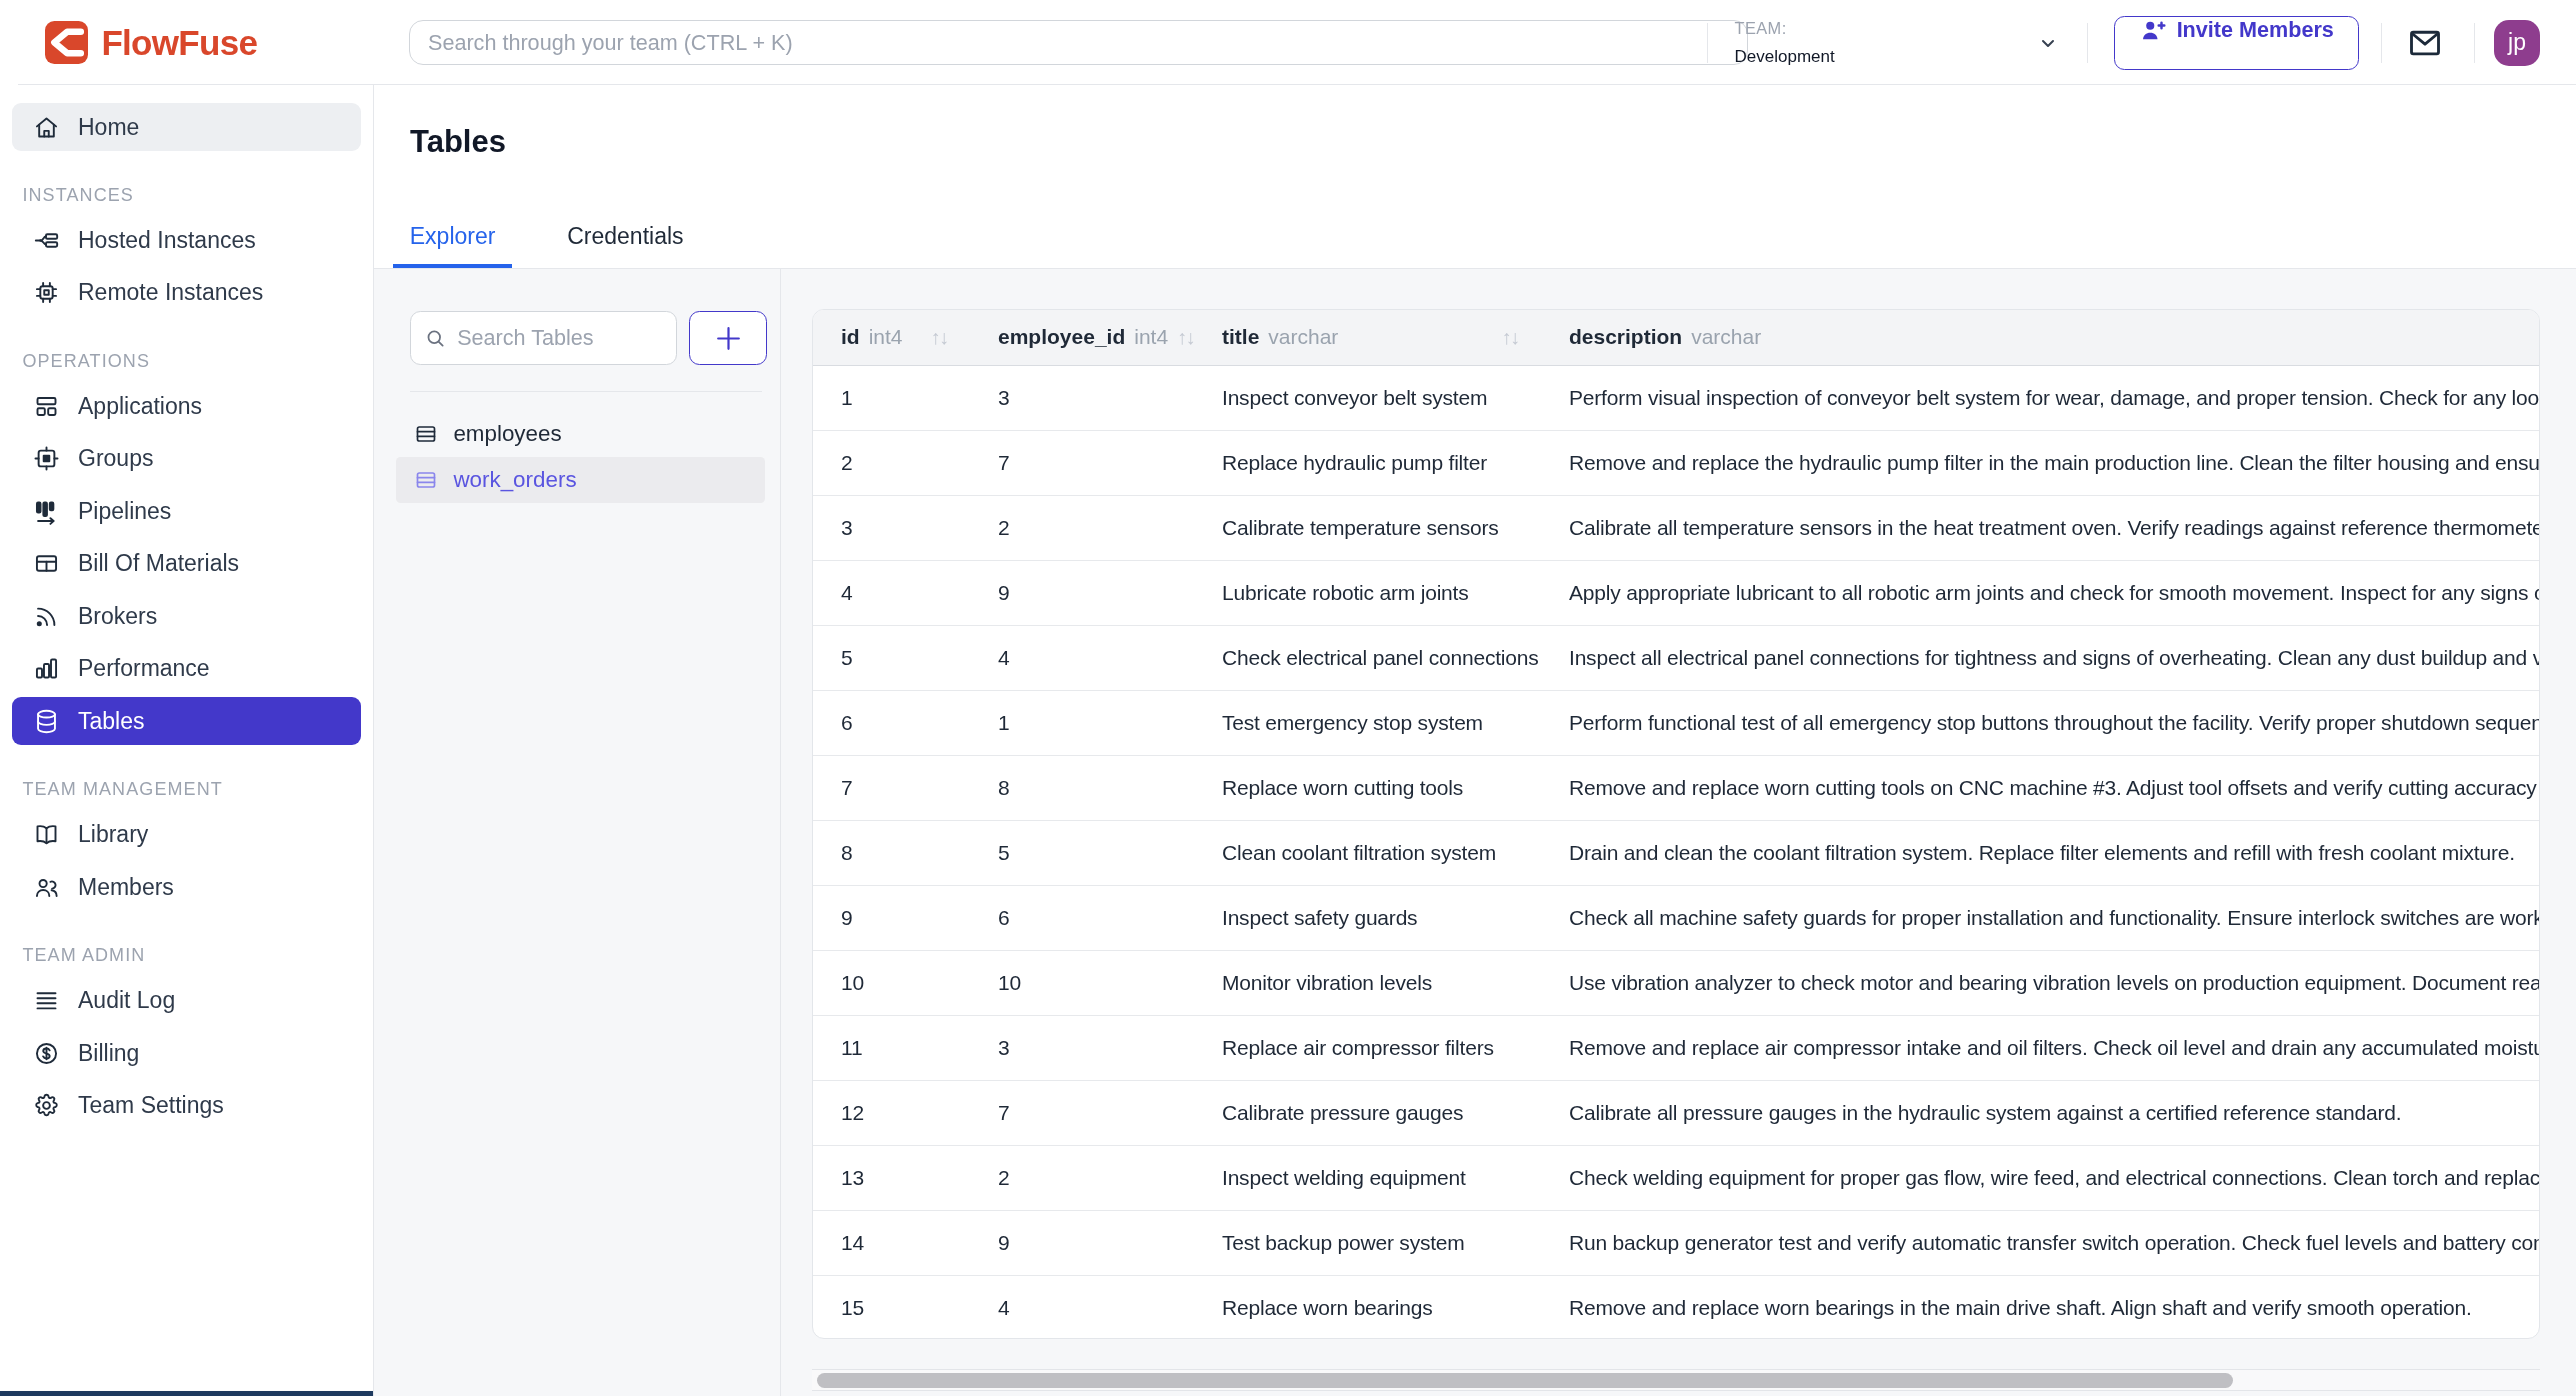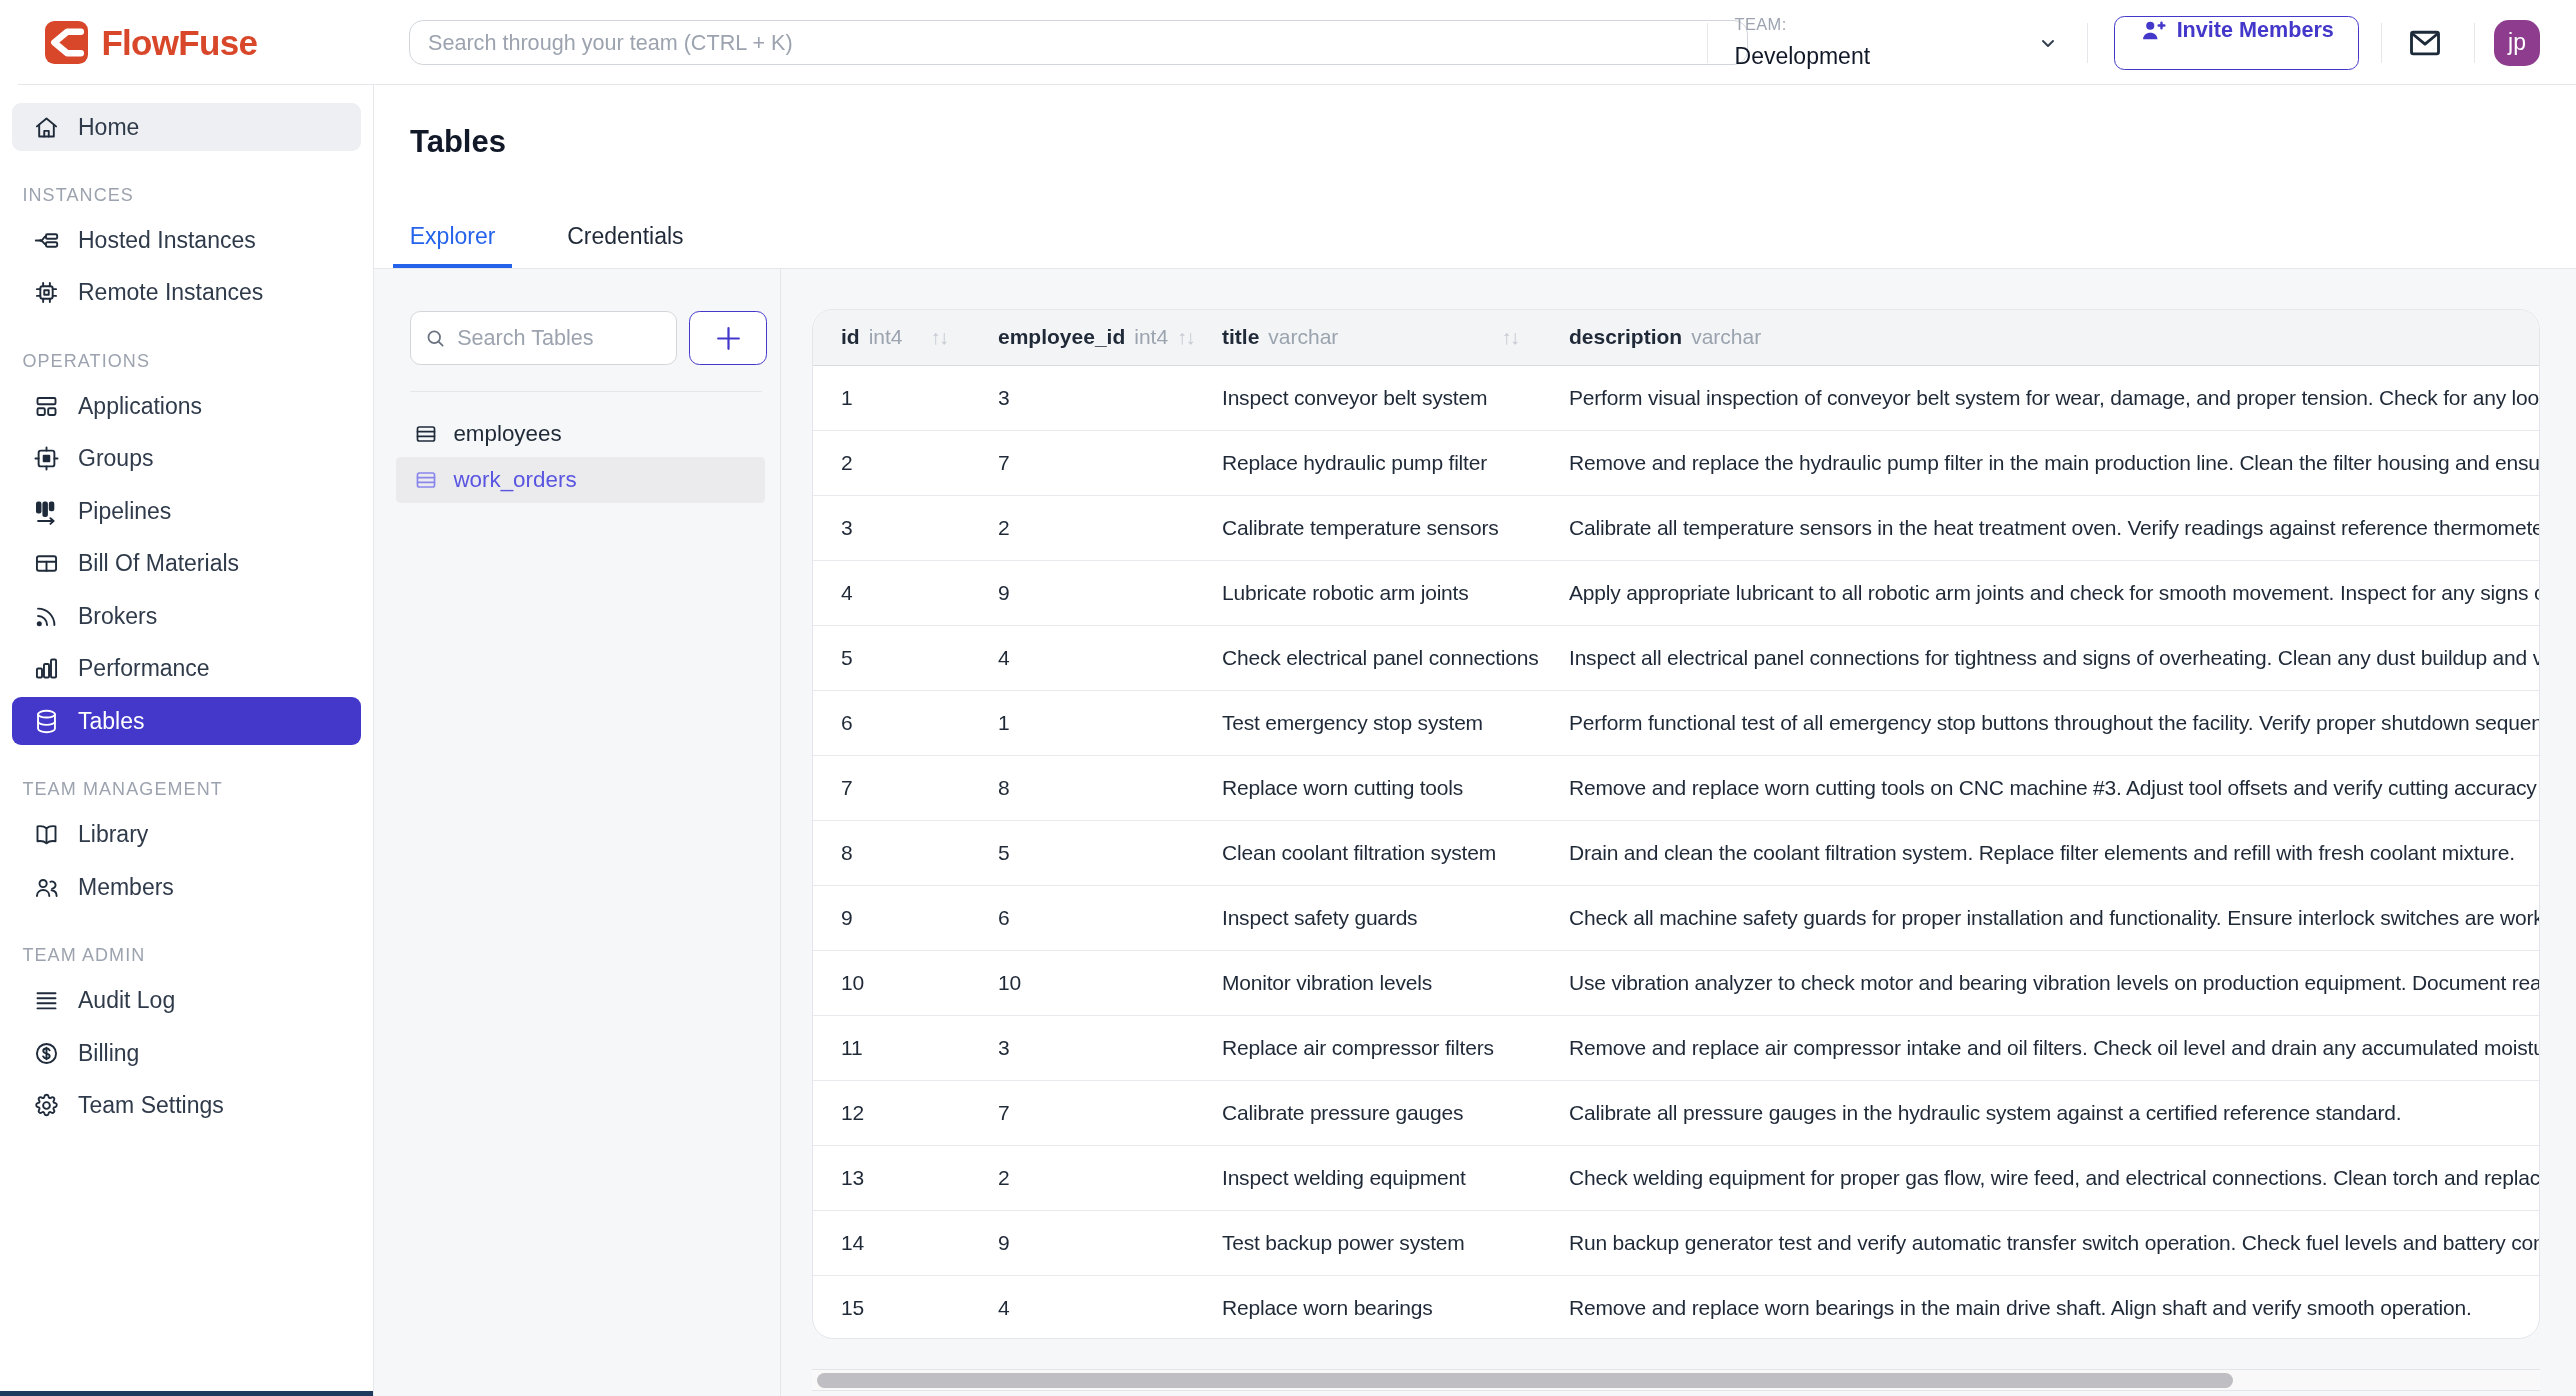--- a/index.html
+++ b/index.html
@@ -13,21 +13,21 @@
   
   .topbar{position:absolute;left:18px;top:0;right:0;height:85px;background:#fff;border-bottom:0.7px solid #e5e7eb;z-index:5}
   .logo{position:absolute;left:27px;top:0;height:85px;display:flex;align-items:center;gap:13.4px;cursor:pointer}
   .logo-mark{width:43px;height:43px;display:block}
   .logo-text{font-size:35px;font-weight:700;color:#d9472b;letter-spacing:-0.7px}
   .team-search{position:absolute;left:391px;top:20px;width:1339px;height:45px;border:0.7px solid #d2d6db;border-radius:14px;padding:0 18px;font-size:21.6px;color:#374151;outline:none;background:#fff}
   .top-right{position:absolute;right:0;top:0;height:85px;display:flex;align-items:center;padding-right:36px}
   .vdiv{width:0.7px;height:40px;background:#e5e7eb;flex:none}
   .team-select{display:flex;align-items:center;justify-content:space-between;width:352px;padding-left:27px;cursor:pointer}
   .team-label{font-size:16.4px;color:#9ca3af;letter-spacing:0.4px}
-  .team-name{font-size:23px;color:#111827;margin-top:9px}
+  .team-name{font-size:17px;color:#111827;margin-top:9px}
   .chev{width:24px;height:24px;color:#374151;display:flex}
   .invite-btn{margin-left:27px;height:54px;display:flex;gap:10.4px;padding:0 24px;border:1.5px solid #4338ca;border-radius:10.4px;color:#4338ca;font-size:21.6px;font-weight:700;background:#fff}
   .invite-btn .bicon{width:27px;height:27px;display:flex}
   .tr-m1{margin-left:27px}.tr-m2{margin-left:22.4px}.tr-m3{margin-left:25px}.tr-m4{margin-left:31px}.tr-m5{margin-left:19.4px}
   .mail{width:36px;height:36px;color:#1c2a3a;display:flex;cursor:pointer}
   .avatar{width:46px;height:46px;border-radius:15px;background:#8e3d8e;color:#fff;display:flex;align-items:center;justify-content:center;font-size:23px;font-family:Liberation Sans, sans-serif;cursor:pointer}
 
   
   .sidebar{position:absolute;top:85px;left:0;width:374px;bottom:0;background:#fff;border-right:0.7px solid #e5e7eb}
   #side-nav{padding-top:18px}
@@ -56,21 +56,21 @@
   .tsearch input{border:none;outline:none;flex:1;font-size:21.6px;min-width:0;background:transparent;color:#374151}
   .add-btn{width:78px;height:54px;background:#fff;border:1.5px solid #4338ca;border-radius:10.4px;display:flex;align-items:center;justify-content:center;color:#4338ca}
   .add-btn svg{width:33px;height:33px}
   .panel-divider{position:absolute;left:36px;right:18px;top:122px;height:0.7px;background:#e5e7eb}
   #table-list{position:absolute;left:22.4px;right:15px;top:142px}
   .tlist-item{height:46px;display:flex;align-items:center;gap:15px;padding-left:18px;font-size:22.4px;color:#1f2937;border-radius:4.5px;cursor:pointer}
   .tlist-item .sicon{width:24px;height:24px}
   .tlist-item.selected{background:#ebebee;color:#5a55e0}
   .tlist-item.selected .sicon{color:#8a86ec}
 
-  .card{position:absolute;left:438px;right:36px;top:40px;height:1030px;background:#fff;border:0.7px solid #e3e6ea;border-radius:21px;overflow:hidden}
+  .card{position:absolute;left:438px;right:36px;top:40px;height:1030px;background:#fff;border:0.7px solid #e3e6ea;border-radius:12px;overflow:hidden}
   table{border-collapse:collapse;table-layout:fixed;width:2013px}
   thead th{height:55px;background:#f3f4f6;border-bottom:0.7px solid #d9dce1;padding:0;text-align:left;font-weight:400}
   .th-in{display:flex;align-items:center;padding:0 22.4px 0 28px;gap:9px;font-size:21px}
   .cname{font-weight:700;color:#1f2937}
   .ctype{color:#9aa3ae}
   .sort{margin-left:auto;color:#c5cad3;font-size:20px;letter-spacing:-1.5px}
   tbody td{height:65px;padding:0 18px 0 28px;font-size:21px;letter-spacing:-0.2px;color:#1f2937;white-space:nowrap;overflow:hidden;border-top:0.7px solid #e7e9ec}
 
   .hscroll{position:absolute;left:438px;right:36px;bottom:6px;height:22.4px;background:#f9f9fa;border-top:0.7px solid #e3e5e9;border-bottom:0.7px solid #e3e5e9}
   .thumb{position:absolute;left:4.5px;top:3.7px;width:1416px;height:15px;border-radius:7.5px;background:#bfbfc3;cursor:pointer}

